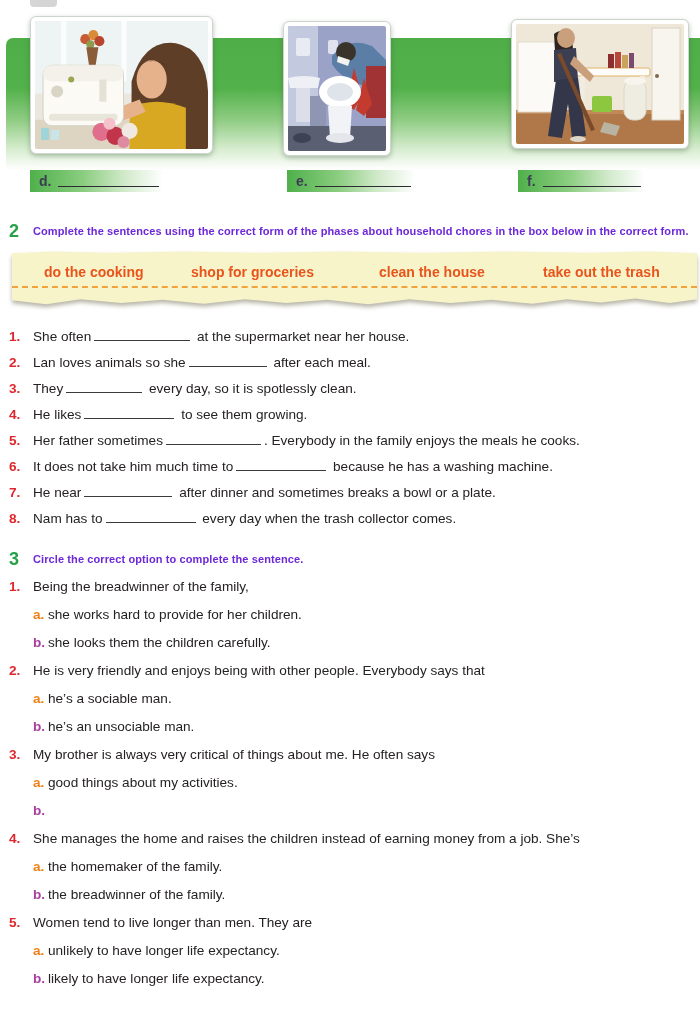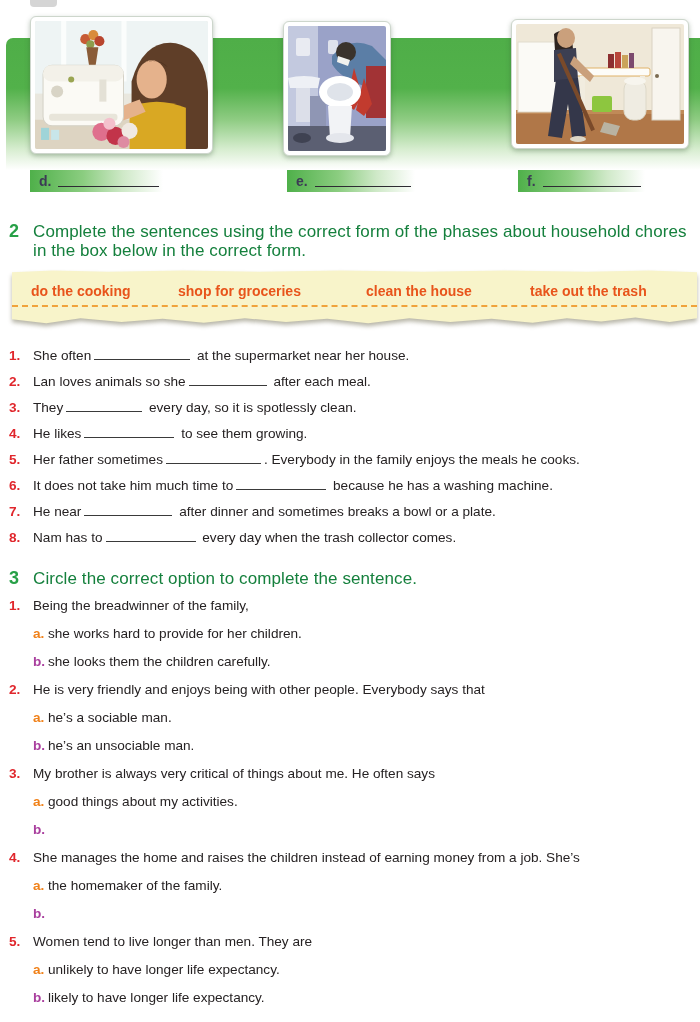--- a/index.html
+++ b/index.html
@@ -29,30 +29,30 @@
   }
   .label-d{left:30px;width:133px;}
   .label-e{left:287px;width:128px;}
   .label-f{left:518px;width:127px;}
   .label-letter{font-weight:bold;font-size:14px;color:#3c3a55;margin-left:9px;}
   .label-line{flex:1;border-bottom:1.6px solid #2e2c33;margin:0 4px 5px 7px;align-self:flex-end;}
   
   .content{position:absolute;top:210px;left:0;width:700px;}
   .ex-heading{display:flex;padding:12px 8px 0 9px;}
   .ex-num{color:#27a047;font-weight:bold;font-size:18px;line-height:19px;width:24px;flex:none;}
-  .ex-title{font-weight:normal;font-size:17px;line-height:19px;color:#15803d;flex:1;padding-right:2px;letter-spacing:.1px;}
+  .ex-title{font-weight:bold;font-size:11px;line-height:19px;color:#6d28d9;flex:1;padding-right:2px;letter-spacing:.1px;}
   
   .word-box-wrap{margin:10px 3px 0 12px;filter:drop-shadow(0 3px 2px rgba(95,90,60,.45));}
   .word-box{
     background:#f8f4ca;padding:11px 0 15px 0;
     clip-path:polygon(0% 4%,6% 1%,14% 3%,25% 1%,36% 3%,48% 1%,60% 3%,72% 1%,84% 3%,93% 1%,100% 4%,
       100% 86%,96% 93%,91% 85%,86% 92%,81% 86%,76% 94%,70% 87%,64% 93%,58% 86%,52% 95%,46% 87%,
       40% 93%,34% 86%,28% 94%,22% 87%,16% 93%,10% 86%,5% 95%,0% 88%);
   }
-  .word-row{display:grid;grid-template-columns:147px 188px 164px 1fr;padding-left:19px;
+  .word-row{display:grid;grid-template-columns:147px 188px 164px 1fr;padding-left:32px;
     font-size:14px;font-weight:bold;color:#e8541b;line-height:20px;}
   .word-divider{border-top:2px dashed #f0a33c;margin:4px 0;}
   
   .sentences{margin-top:21px;}
   .sentence-row{display:flex;padding:0 8px 0 9px;margin-bottom:8px;font-size:13.6px;line-height:18px;}
   .s-num{color:#e0262c;font-weight:bold;width:24px;flex:none;}
   .s-text{flex:1;}
   .blank{display:inline-block;border-bottom:1.5px solid #3a3a3a;height:12px;margin:0 3px;vertical-align:baseline;}
   
   .ex3-heading{padding-top:14px;}
@@ -305,20 +305,21 @@
           <div class="stem-row">
             <span class="s-num">4.</span>
             <span>She manages the home and raises the children instead of earning money from a job. She’s</span>
           </div>
           <div class="opt-row opt-a">
             <span class="opt-letter">a.</span>
             <span>the homemaker of the family.</span>
           </div>
           <div class="opt-row opt-b">
             <span class="opt-letter">b.</span>
+            <span>the breadwinner of the family.</span>
           </div>
         </div>
         <div>
           <div class="stem-row">
             <span class="s-num">5.</span>
             <span>Women tend to live longer than men. They are</span>
           </div>
           <div class="opt-row opt-a">
             <span class="opt-letter">a.</span>
             <span>unlikely to have longer life expectancy.</span>

